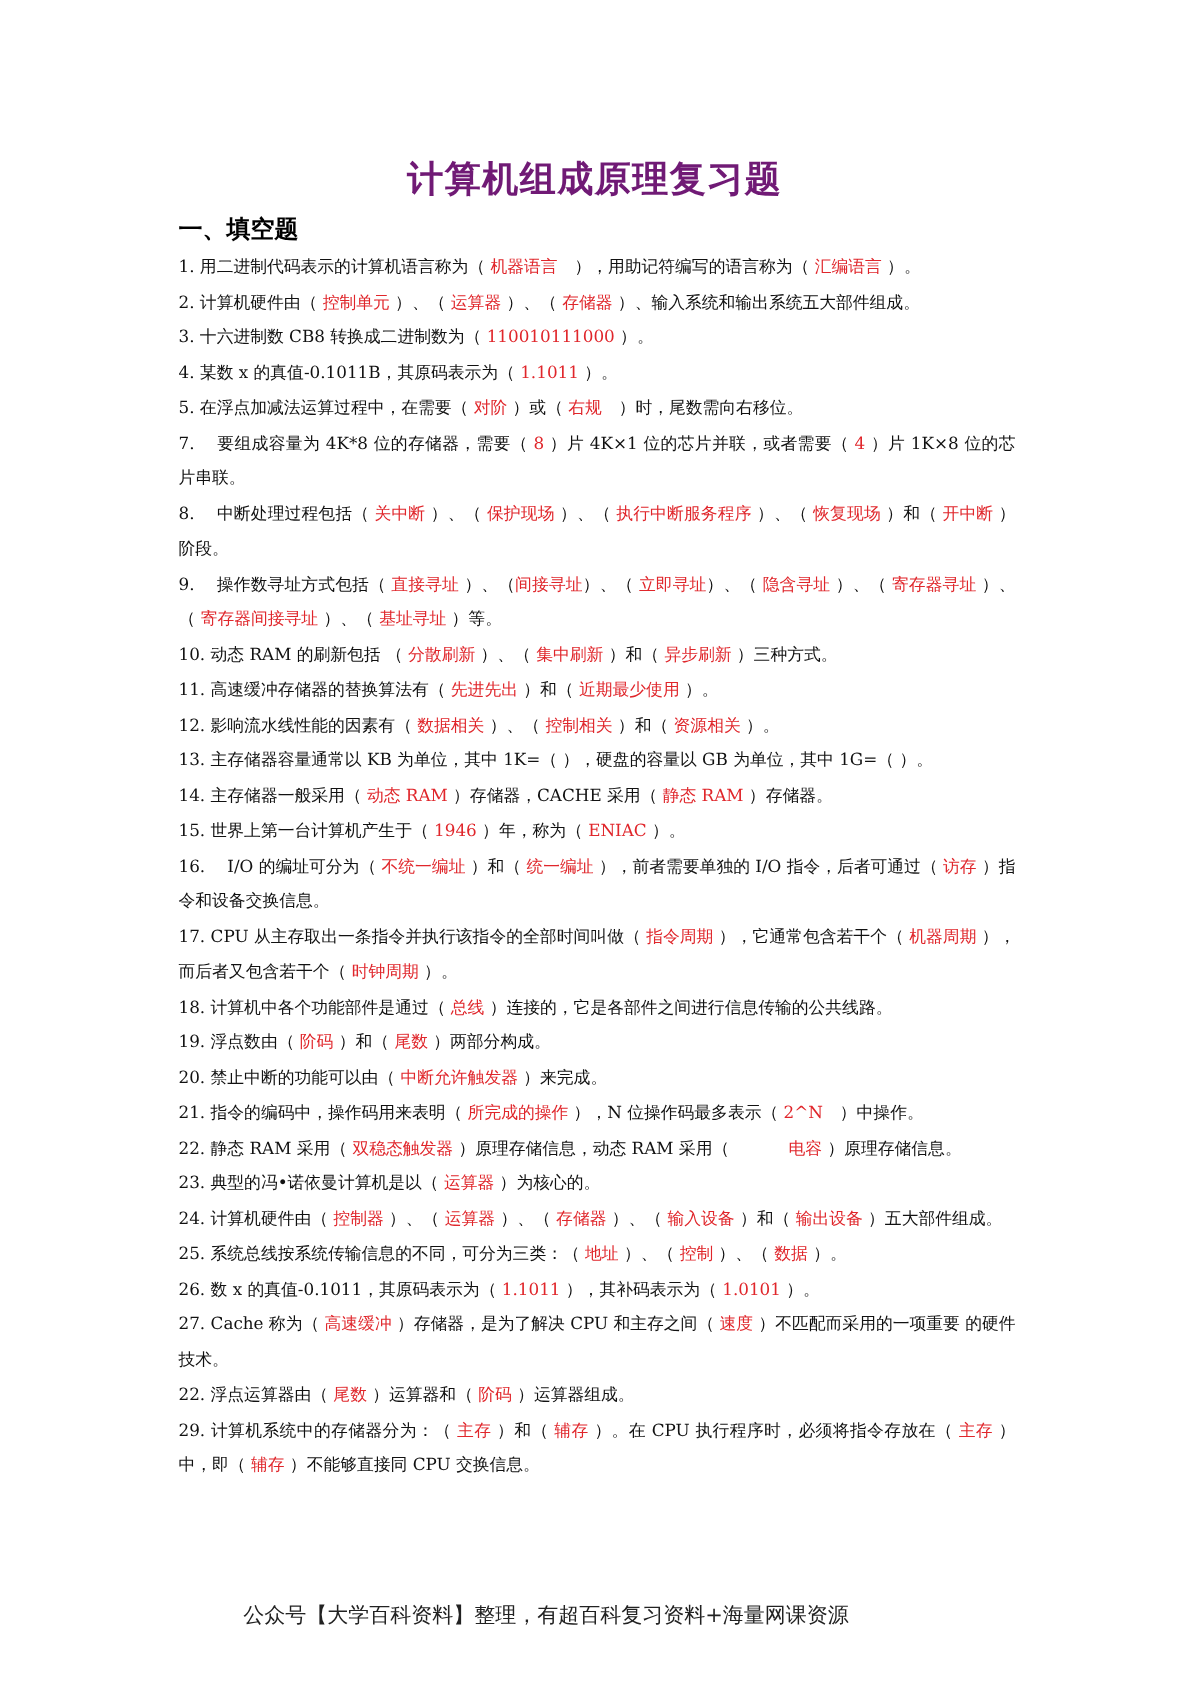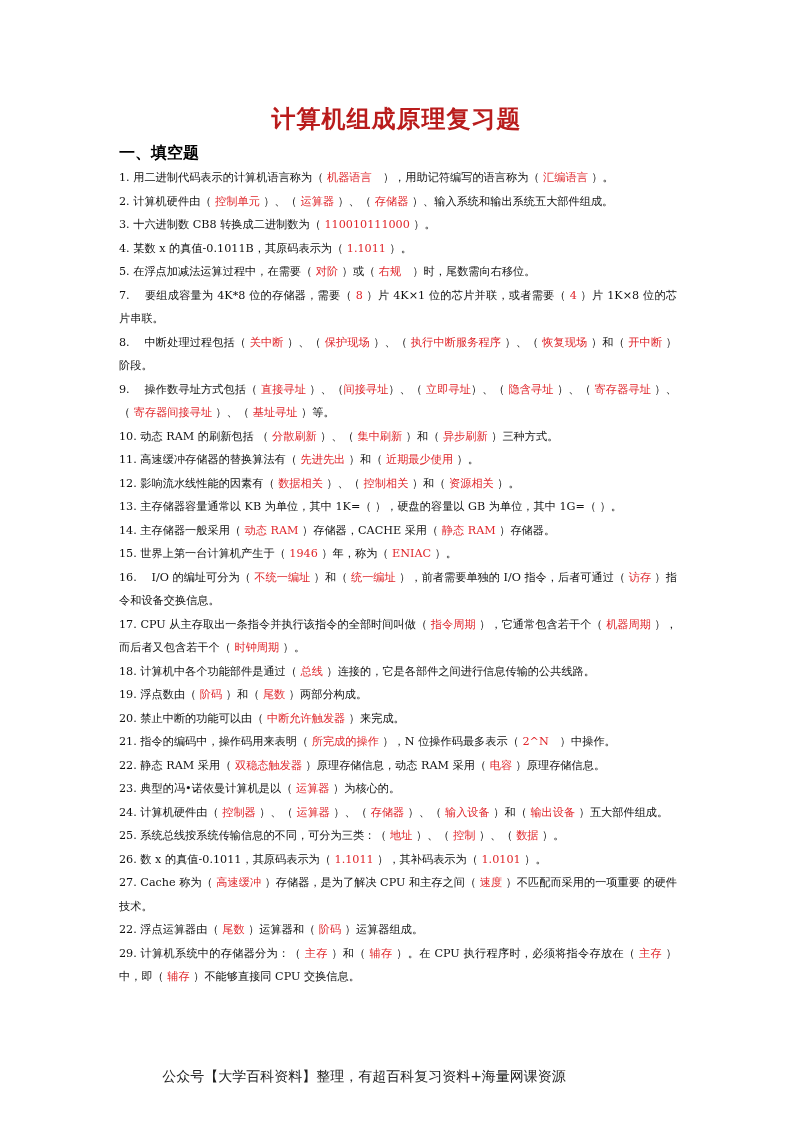--- a/index.html
+++ b/index.html
@@ -1,21 +1,21 @@
 <!DOCTYPE html>
 <html><head>
 <meta charset="utf-8">
 <style>
   html, body { margin: 0; padding: 0; background: #ffffff; }
   body { width: 793px; height: 1122px; position: relative; overflow: hidden;
          font-family: "DejaVu Serif", "Liberation Serif", serif; color: #111; }
   .page { position: absolute; left: 0; top: 0; width: 793px; height: 1122px; }
   .title { position: absolute; top: 103px; left: 0; width: 793px; text-align: center;
            font-family: "DejaVu Sans", "Liberation Sans", sans-serif; font-weight: bold;
-           font-size: 24px; letter-spacing: 1px; color: #b91c1c; }
+           font-size: 24px; letter-spacing: 1px; color: #701a75; }
   .section { position: absolute; top: 143px; left: 119px;
              font-family: "DejaVu Sans", "Liberation Sans", sans-serif; font-weight: bold;
              font-size: 16px; color: #000; }
   .content { position: absolute; top: 166px; left: 119px; width: 558px; }
   .item { font-size: 11.2px; line-height: 23.5px; margin: 0; text-align: justify; white-space: normal; }
   .ans { color: #e0262b; }
   .footer { position: absolute; top: 1068px; left: 0; width: 728px; text-align: center;
             font-family: "DejaVu Serif", "Liberation Serif", serif; font-size: 14px; color: #222; }
 </style>
 </head>
@@ -38,21 +38,21 @@
       <p class="item"><span>12. </span><span>影响流水线性能的因素有（ </span><span class="ans" style="color: rgb(224, 38, 43);">数据相关</span><span> ）、（ </span><span class="ans" style="color: rgb(224, 38, 43);">控制相关</span><span> ）和（ </span><span class="ans" style="color: rgb(224, 38, 43);">资源相关</span><span> ）。</span></p>
       <p class="item"><span>13. </span><span>主存储器容量通常以 KB 为单位，其中 1K=（ ），硬盘的容量以 GB 为单位，其中 1G=（ ）。</span></p>
       <p class="item"><span>14. </span><span>主存储器一般采用（ </span><span class="ans" style="color: rgb(224, 38, 43);">动态 RAM</span><span> ）存储器，CACHE 采用（ </span><span class="ans" style="color: rgb(224, 38, 43);">静态 RAM</span><span> ）存储器。</span></p>
       <p class="item"><span>15. </span><span>世界上第一台计算机产生于（ </span><span class="ans" style="color: rgb(224, 38, 43);">1946</span><span> ）年，称为（ </span><span class="ans" style="color: rgb(224, 38, 43);">ENIAC</span><span> ）。</span></p>
       <p class="item"><span>16. </span><span>　I/O 的编址可分为（ </span><span class="ans" style="color: rgb(224, 38, 43);">不统一编址</span><span> ）和（ </span><span class="ans" style="color: rgb(224, 38, 43);">统一编址</span><span> ），前者需要单独的 I/O 指令，后者可通过（ </span><span class="ans" style="color: rgb(224, 38, 43);">访存</span><span> ）指令和设备交换信息。</span></p>
       <p class="item"><span>17. </span><span>CPU 从主存取出一条指令并执行该指令的全部时间叫做（ </span><span class="ans" style="color: rgb(224, 38, 43);">指令周期</span><span> ），它通常包含若干个（ </span><span class="ans" style="color: rgb(224, 38, 43);">机器周期</span><span> ），而后者又包含若干个（ </span><span class="ans" style="color: rgb(224, 38, 43);">时钟周期</span><span> ）。</span></p>
       <p class="item"><span>18. </span><span>计算机中各个功能部件是通过（ </span><span class="ans" style="color: rgb(224, 38, 43);">总线</span><span> ）连接的，它是各部件之间进行信息传输的公共线路。</span></p>
       <p class="item"><span>19. </span><span>浮点数由（ </span><span class="ans" style="color: rgb(224, 38, 43);">阶码</span><span> ）和（ </span><span class="ans" style="color: rgb(224, 38, 43);">尾数</span><span> ）两部分构成。</span></p>
       <p class="item"><span>20. </span><span>禁止中断的功能可以由（ </span><span class="ans" style="color: rgb(224, 38, 43);">中断允许触发器</span><span> ）来完成。</span></p>
       <p class="item"><span>21. </span><span>指令的编码中，操作码用来表明（ </span><span class="ans" style="color: rgb(224, 38, 43);">所完成的操作</span><span> ），N 位操作码最多表示（ </span><span class="ans" style="color: rgb(224, 38, 43);">2^N</span><span>　）中操作。</span></p>
-      <p class="item"><span>22. </span><span>静态 RAM 采用（ </span><span class="ans" style="color: rgb(224, 38, 43);">双稳态触发器</span><span> ）原理存储信息，动态 RAM 采用（ </span><span class="ans" style="color: rgb(224, 38, 43);">电容</span><span> ）原理存储信息。</span></p>
+      <p class="item"><span>22. </span><span>静态 RAM 采用（ </span><span class="ans" style="color: rgb(224, 38, 43);">双稳态触发器</span><span> ）原理存储信息，动态 RAM 采用（ </span><span class="ans" style="color: rgb(224, 38, 43); margin-left: 36px;">电容</span><span> ）原理存储信息。</span></p>
       <p class="item"><span>23. </span><span>典型的冯•诺依曼计算机是以（ </span><span class="ans" style="color: rgb(224, 38, 43);">运算器</span><span> ）为核心的。</span></p>
       <p class="item"><span>24. </span><span>计算机硬件由（ </span><span class="ans" style="color: rgb(224, 38, 43);">控制器</span><span> ）、（ </span><span class="ans" style="color: rgb(224, 38, 43);">运算器</span><span> ）、（ </span><span class="ans" style="color: rgb(224, 38, 43);">存储器</span><span> ）、（ </span><span class="ans" style="color: rgb(224, 38, 43);">输入设备</span><span> ）和（ </span><span class="ans" style="color: rgb(224, 38, 43);">输出设备</span><span> ）五大部件组成。</span></p>
       <p class="item"><span>25. </span><span>系统总线按系统传输信息的不同，可分为三类：（ </span><span class="ans" style="color: rgb(224, 38, 43);">地址</span><span> ）、（ </span><span class="ans" style="color: rgb(224, 38, 43);">控制</span><span> ）、（ </span><span class="ans" style="color: rgb(224, 38, 43);">数据</span><span> ）。</span></p>
       <p class="item"><span>26. </span><span>数 x 的真值-0.1011，其原码表示为（ </span><span class="ans" style="color: rgb(224, 38, 43);">1.1011</span><span> ），其补码表示为（ </span><span class="ans" style="color: rgb(224, 38, 43);">1.0101</span><span> ）。</span></p>
       <p class="item"><span>27. </span><span>Cache 称为（ </span><span class="ans" style="color: rgb(224, 38, 43);">高速缓冲</span><span> ）存储器，是为了解决 CPU 和主存之间（ </span><span class="ans" style="color: rgb(224, 38, 43);">速度</span><span> ）不匹配而采用的一项重要 的硬件技术。</span></p>
       <p class="item"><span>22. </span><span>浮点运算器由（ </span><span class="ans" style="color: rgb(224, 38, 43);">尾数</span><span> ）运算器和（ </span><span class="ans" style="color: rgb(224, 38, 43);">阶码</span><span> ）运算器组成。</span></p>
       <p class="item"><span>29. </span><span>计算机系统中的存储器分为：（ </span><span class="ans" style="color: rgb(224, 38, 43);">主存</span><span> ）和（ </span><span class="ans" style="color: rgb(224, 38, 43);">辅存</span><span> ）。在 CPU 执行程序时，必须将指令存放在（ </span><span class="ans" style="color: rgb(224, 38, 43);">主存</span><span> ）中，即（ </span><span class="ans" style="color: rgb(224, 38, 43);">辅存</span><span> ）不能够直接同 CPU 交换信息。</span></p>
     </div>
   <div class="footer">公众号【大学百科资料】整理，有超百科复习资料+海量网课资源</div>
 </div>

